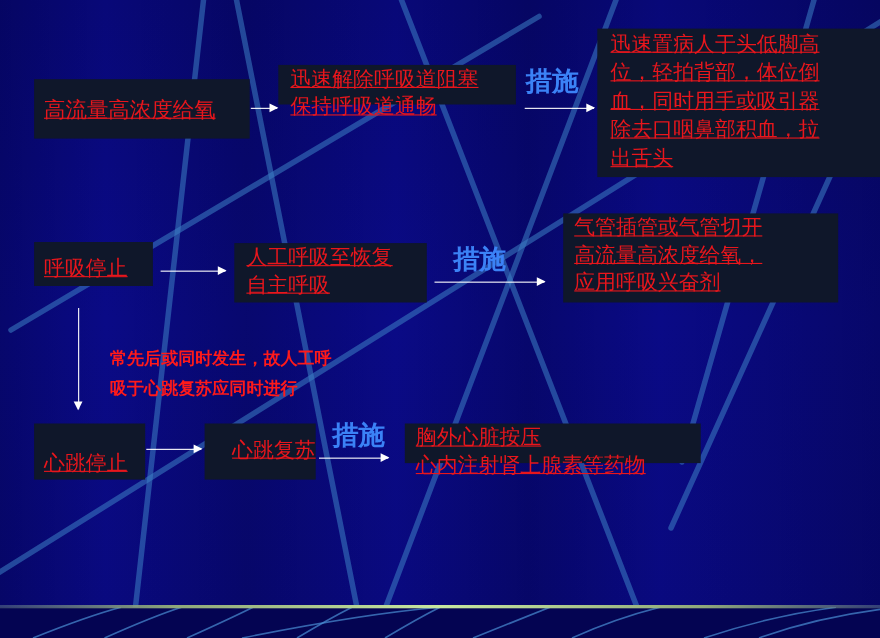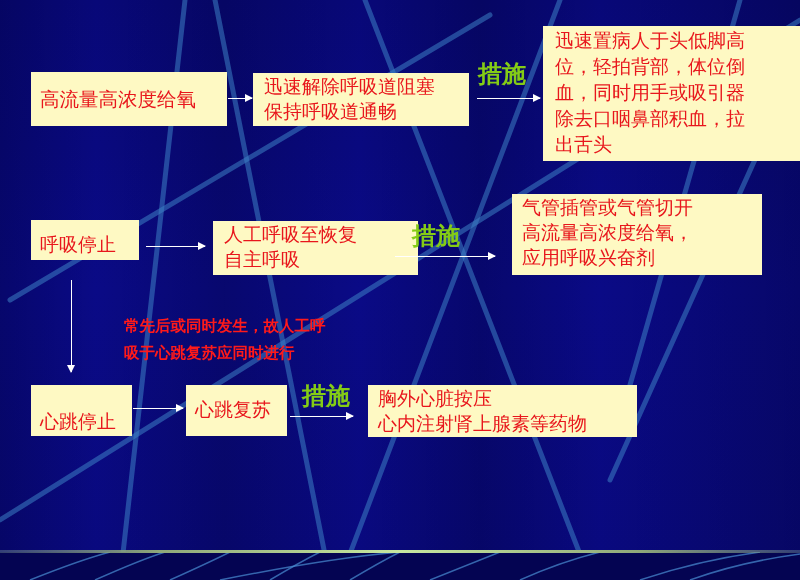--- a/index.html
+++ b/index.html
@@ -17,26 +17,27 @@
   .bg svg { position: absolute; inset: 0; }
   .footer-band {
     position: absolute; left: 0; top: 552px; width: 800px; height: 28px;
     background: #040452;
   }
   .divider {
     position: absolute; left: 0; top: 550px; width: 800px; height: 3px;
     background: linear-gradient(90deg, rgba(120,150,150,0.4) 0%, #8fa87a 20%, #c8e8a0 50%, #8fa87a 80%, rgba(120,150,150,0.4) 100%);
   }
   .box {
-    position: absolute; background: #fef9c3; color: #e8161c;
+    position: absolute; background: #0f172a; color: #e8161c;
     font-size: 19px; line-height: 25px; box-sizing: border-box;
     white-space: pre;
+    text-decoration: underline;
   }
   .label {
-    position: absolute; color: #84cc16; font-size: 24px; font-weight: bold;
+    position: absolute; color: #3b82f6; font-size: 24px; font-weight: bold;
     line-height: 28px; letter-spacing: 0px;
   }
   .note {
     position: absolute; color: #ff1a1a; font-size: 15.5px; font-weight: bold; line-height: 27px;
     white-space: pre;
   }
   .arrow-h { position: absolute; height: 1px; background: #ffffff; }
   .arrow-h::after {
     content: ""; position: absolute; right: -1px; top: -4px;
     border-left: 8px solid #ffffff; border-top: 4.5px solid transparent; border-bottom: 4.5px solid transparent;
@@ -78,43 +79,43 @@
       <path d="M520 28 Q560 10 600 0"></path>
       <path d="M640 28 Q700 8 760 0"></path>
       <path d="M690 28 Q740 10 800 2"></path>
     </g>
   </svg>
 </div>
 <div class="divider"></div>
 
 <div class="box" style="left:31px; top:72px; width:196px; height:54px; padding:15px 0 0 9px; font-size:19.5px;">高流量高浓度给氧</div>
 <div class="arrow-h" style="left:228px; top:98px; width:24px;"></div>
-<div class="box" style="left:253px; top:73px; width:216px; height:53px; padding:1px 0 0 11px;">迅速解除呼吸道阻塞
+<div class="box" style="left:253px; top:59px; width:216px; height:36px; padding:1px 0 0 11px;">迅速解除呼吸道阻塞
 保持呼吸道通畅</div>
 <div class="label" style="left:478px; top:60px;">措施</div>
 <div class="arrow-h" style="left:477px; top:98px; width:63px;"></div>
 <div class="box" style="left:543px; top:26px; width:257px; height:135px; padding:1px 0 0 12px; line-height:26px;">迅速置病人于头低脚高
 位，轻拍背部，体位倒
 血，同时用手或吸引器
 除去口咽鼻部积血，拉
 出舌头</div>
 
 <div class="box" style="left:31px; top:220px; width:108px; height:40px; padding:12px 0 0 9px;">呼吸停止</div>
 <div class="arrow-h" style="left:146px; top:246px; width:59px;"></div>
-<div class="box" style="left:213px; top:221px; width:205px; height:54px; padding:1px 0 0 11px;">人工呼吸至恢复
+<div class="box" style="left:213px; top:221px; width:175px; height:54px; padding:1px 0 0 11px;">人工呼吸至恢复
 自主呼吸</div>
 <div class="label" style="left:412px; top:222px;">措施</div>
 <div class="arrow-h" style="left:395px; top:256px; width:100px;"></div>
 <div class="box" style="left:512px; top:194px; width:250px; height:81px; padding:1px 0 0 10px;">气管插管或气管切开
 高流量高浓度给氧，
 应用呼吸兴奋剂</div>
 
 <div class="arrow-v" style="left:71px; top:280px; height:92px;"></div>
-<div class="note" style="left:100px; top:312px;margin-left:24px;">常先后或同时发生，故人工呼
+<div class="note" style="left:100px; top:312px;">常先后或同时发生，故人工呼
 吸于心跳复苏应同时进行</div>
 
 <div class="box" style="left:31px; top:385px; width:101px; height:51px; padding:24px 0 0 9px;">心跳停止</div>
 <div class="arrow-h" style="left:133px; top:408px; width:50px;"></div>
-<div class="box" style="left:186px; top:385px; width:101px; height:51px; padding:12px 0 0 9px;">心跳复苏</div>
+<div class="box" style="left:186px; top:385px; width:101px; height:51px; padding:12px 0 0 9px;text-align:right;">心跳复苏</div>
 <div class="label" style="left:302px; top:382px;">措施</div>
 <div class="arrow-h" style="left:290px; top:416px; width:63px;"></div>
-<div class="box" style="left:368px; top:385px; width:269px; height:52px; padding:1px 0 0 10px;">胸外心脏按压
+<div class="box" style="left:368px; top:385px; width:269px; height:36px; padding:1px 0 0 10px;">胸外心脏按压
 心内注射肾上腺素等药物</div>
 
 </body></html>

